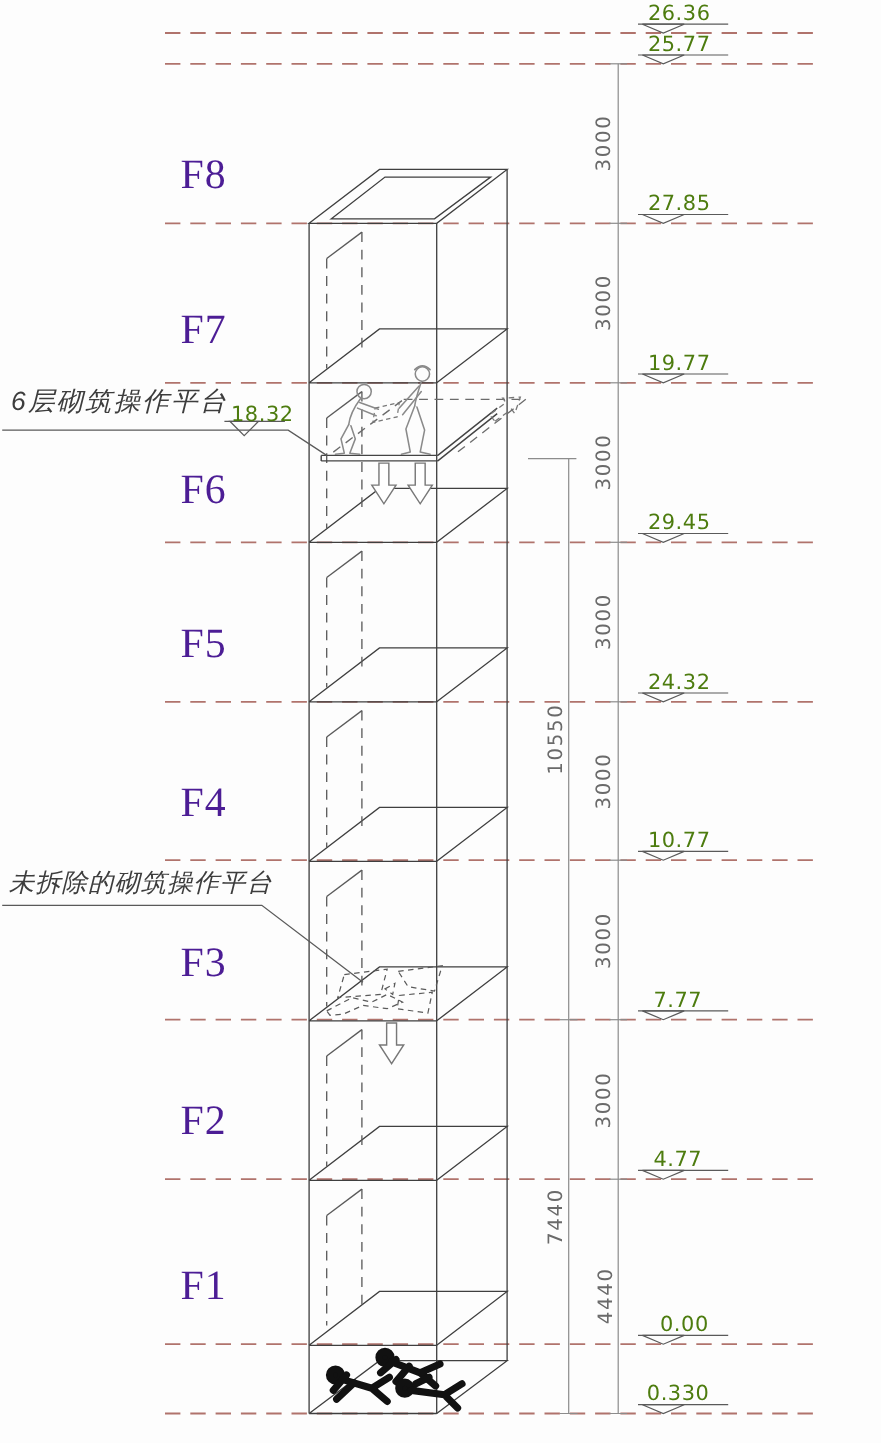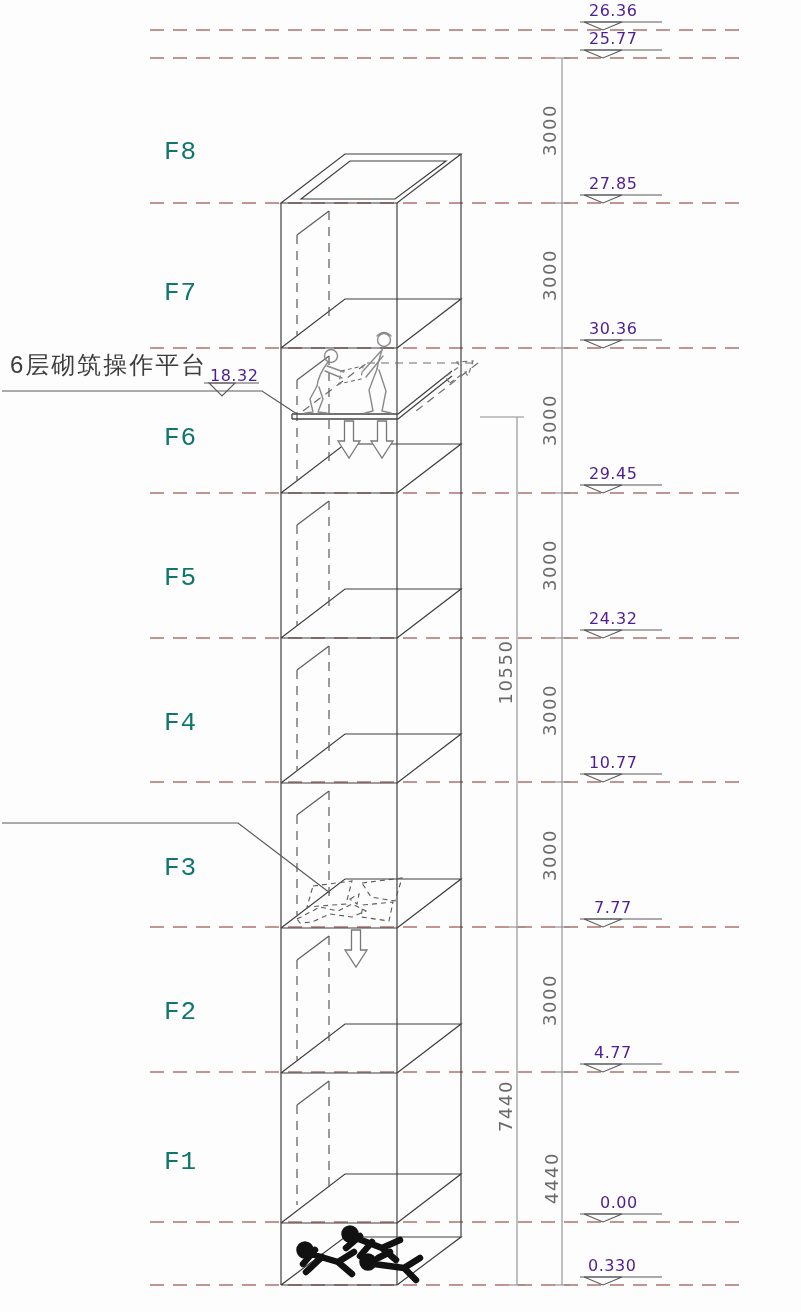--- a/index.html
+++ b/index.html
@@ -3,34 +3,35 @@
 <meta charset="utf-8">
 <style>
   html,body{margin:0;padding:0;background:#ffffff;}
   #canvas{
     position:relative;width:801px;height:1312px;background:#fdfdfd;overflow:hidden;
     font-family:"DejaVu Sans",sans-serif;
   }
   #canvas svg{position:absolute;left:0;top:0;}
   .txt{position:absolute;white-space:nowrap;}
   .floor-label{
-    font-family:Liberation Mono, monospace;
-    font-size:26px;color:#0f766e;letter-spacing:1px;
+    font-family:Liberation Serif, serif;
+    font-size:38px;color:#4c1d95;letter-spacing:1px;
   }
   .elev{
-    font-size:16px;color:#4c1d95;letter-spacing:0.5px;
+    font-size:19px;color:#4d7c0f;letter-spacing:0.5px;
     font-family:"DejaVu Sans",sans-serif;
   }
   .dim{
     font-size:18px;color:#6a6a6a;letter-spacing:1.5px;
     transform:translate(-50%,-50%) rotate(-90deg);
   }
   .annot{
     font-family:"Liberation Sans","DejaVu Sans",sans-serif;
     color:#3d3d3d;
+    font-style:italic;
   }
   .annot.a1{font-size:24px;letter-spacing:2px;}
   .annot.a2{font-size:23px;letter-spacing:1px;}
 </style>
 </head>
 <body>
 
 <div id="canvas">
 
   <svg width="801" height="1312" viewBox="0 0 801 1312">
@@ -191,21 +192,21 @@
   <div class="txt floor-label" style="left:164px;top:423px">F6</div>
   <div class="txt floor-label" style="left:164px;top:563px">F5</div>
   <div class="txt floor-label" style="left:164px;top:708px">F4</div>
   <div class="txt floor-label" style="left:164px;top:853px">F3</div>
   <div class="txt floor-label" style="left:164px;top:997px">F2</div>
   <div class="txt floor-label" style="left:164px;top:1147px">F1</div>
 
   <div class="txt elev" style="left:589px;top:1px">26.36</div>
   <div class="txt elev" style="left:589px;top:29px">25.77</div>
   <div class="txt elev" style="left:589px;top:174px">27.85</div>
-  <div class="txt elev" style="left:589px;top:319px">30.36</div>
+  <div class="txt elev" style="left:589px;top:319px">19.77</div>
   <div class="txt elev" style="left:589px;top:464px">29.45</div>
   <div class="txt elev" style="left:589px;top:609px">24.32</div>
   <div class="txt elev" style="left:589px;top:753px">10.77</div>
   <div class="txt elev" style="left:594px;top:898px">7.77</div>
   <div class="txt elev" style="left:594px;top:1043px">4.77</div>
   <div class="txt elev" style="left:600px;top:1193px">0.00</div>
   <div class="txt elev" style="left:588px;top:1256px">0.330</div>
 
   <div class="txt elev" style="left:210px;top:366px">18.32</div>
 
@@ -214,14 +215,15 @@
   <div class="txt dim" style="left:549px;top:420px">3000</div>
   <div class="txt dim" style="left:549px;top:565px">3000</div>
   <div class="txt dim" style="left:549px;top:710px">3000</div>
   <div class="txt dim" style="left:549px;top:855px">3000</div>
   <div class="txt dim" style="left:549px;top:1000px">3000</div>
   <div class="txt dim" style="left:551px;top:1178px">4440</div>
   <div class="txt dim" style="left:505px;top:672px">10550</div>
   <div class="txt dim" style="left:505px;top:1106px">7440</div>
 
   <div class="txt annot a1" style="left:10px;top:349px">6层砌筑操作平台</div>
+  <div class="txt annot a2" style="left:8px;top:787px">未拆除的砌筑操作平台</div>
 
 </div>
 
 </body></html>

